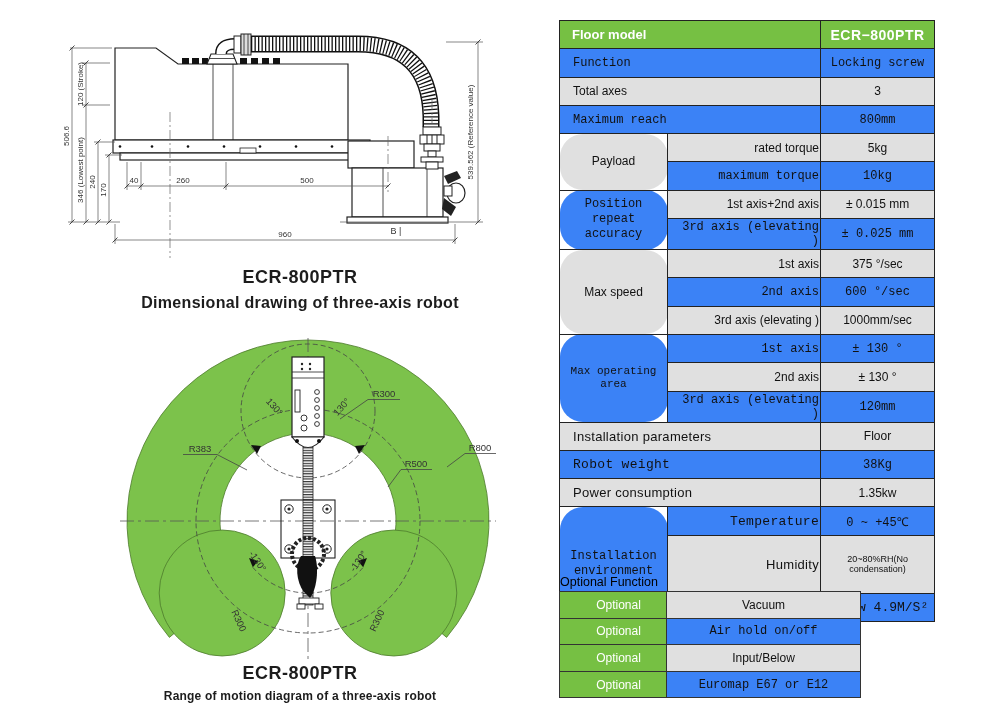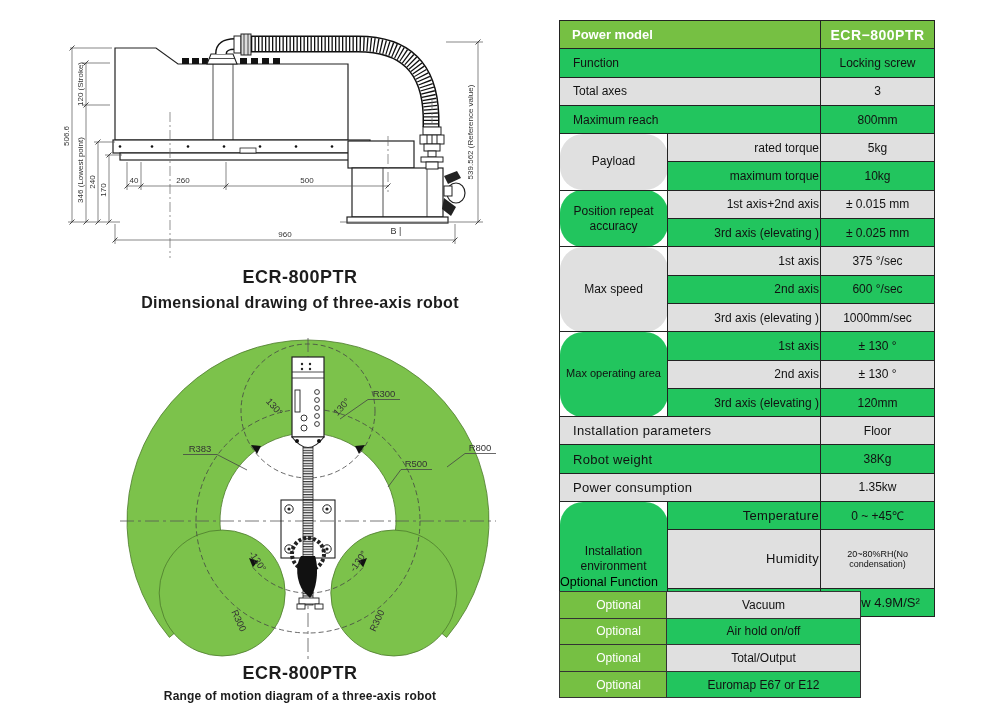--- a/index.html
+++ b/index.html
@@ -12,21 +12,21 @@
   .t2a{top:663px;font-size:18px;letter-spacing:.5px;}
   .t2b{top:689px;font-size:12px;letter-spacing:.2px;}
   
   .spec-wrap{position:absolute;left:559px;top:20px;}
   table{border-collapse:collapse;table-layout:fixed;}
   .spec{width:375px;}
   .spec td{border:1px solid #222;font-size:12px;height:25.3px;overflow:hidden;}
   .spec tr.hdr td{background:#76c043;color:#fff;font-weight:bold;font-size:13px;}
   .hl{text-align:left;padding-left:12px;}
   .hv{text-align:center;font-size:14px !important;letter-spacing:.5px;}
-  .g{background:#e0e0e0;} .w{background:#22c55e;}
+  .g{background:#e0e0e0;} .w{background:#3b82f6;font-family:Liberation Mono, monospace;}
   .lab{text-align:left;padding-left:13px;}
   .big{font-size:13px !important;letter-spacing:.3px;}
   .sub{text-align:right;padding-left:10px;}
   .grp{text-align:center;padding:0 3px;line-height:1.25;border-radius:23px;}
   .val{text-align:center;}
   .val-sm{font-size:9px !important;padding:16px 1px;}
   .vib{font-size:13px !important;}
   
   .opt-title{position:absolute;left:560px;top:575px;font-size:12.5px;color:#000000;}
   .opt-wrap{position:absolute;left:559px;top:591px;}
@@ -277,21 +277,21 @@
 
   <div class="spec-wrap">
     <table class="spec">
       <colgroup>
           <col style="width:108px">
           <col style="width:153px">
           <col style="width:114px">
         </colgroup>
       <tbody>
           <tr class="hdr">
-        <td class="hl" colspan="2">Power model</td>
+        <td class="hl" colspan="2">Floor model</td>
         <td class="hv">ECR−800PTR</td>
       </tr>
       <tr>
         <td class="lab w" colspan="2">Function</td>
         <td class="val w">Locking screw</td>
       </tr>
       <tr>
         <td class="lab g" colspan="2">Total axes</td>
         <td class="val g">3</td>
       </tr>
@@ -383,21 +383,21 @@
           <tr>
         <td class="og">Optional</td>
         <td class="g">Vacuum</td>
       </tr>
       <tr>
         <td class="og">Optional</td>
         <td class="w">Air hold on/off</td>
       </tr>
       <tr>
         <td class="og">Optional</td>
-        <td class="g">Total/Output</td>
+        <td class="g">Input/Below</td>
       </tr>
       <tr>
         <td class="og">Optional</td>
         <td class="w">Euromap E67 or E12</td>
       </tr>
     </tbody>
       </table>
   </div>
 
 </div>

